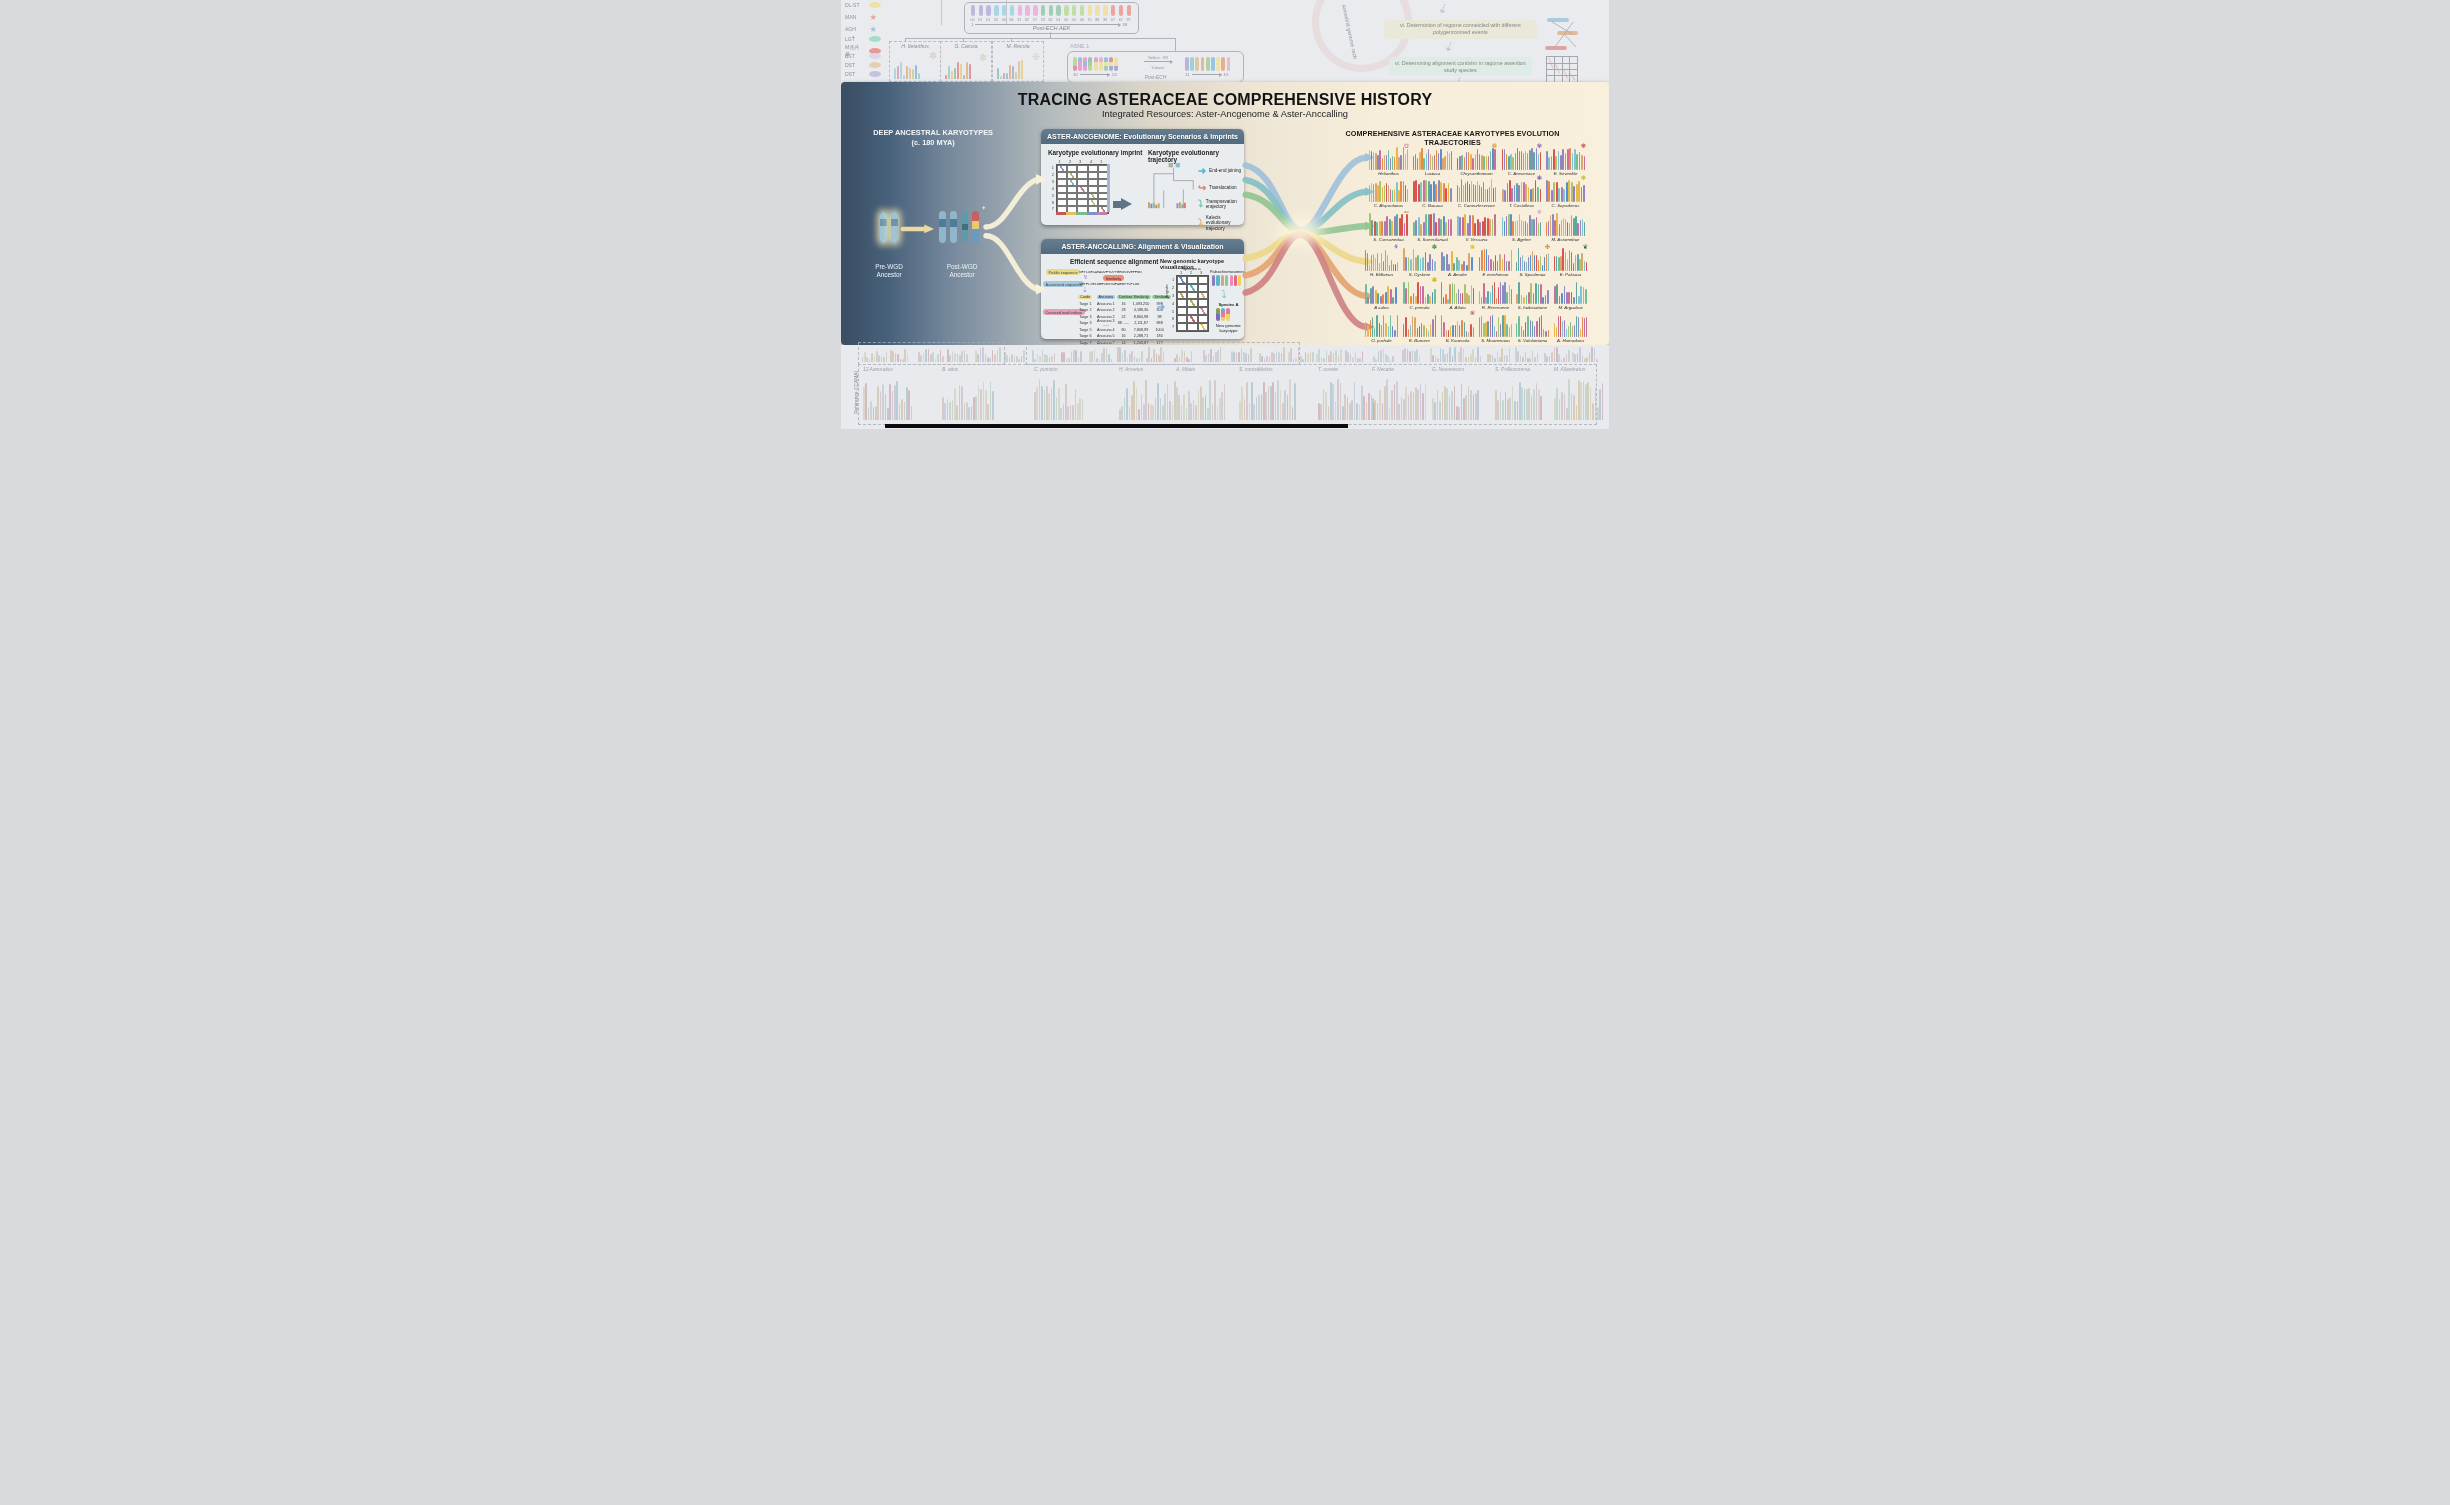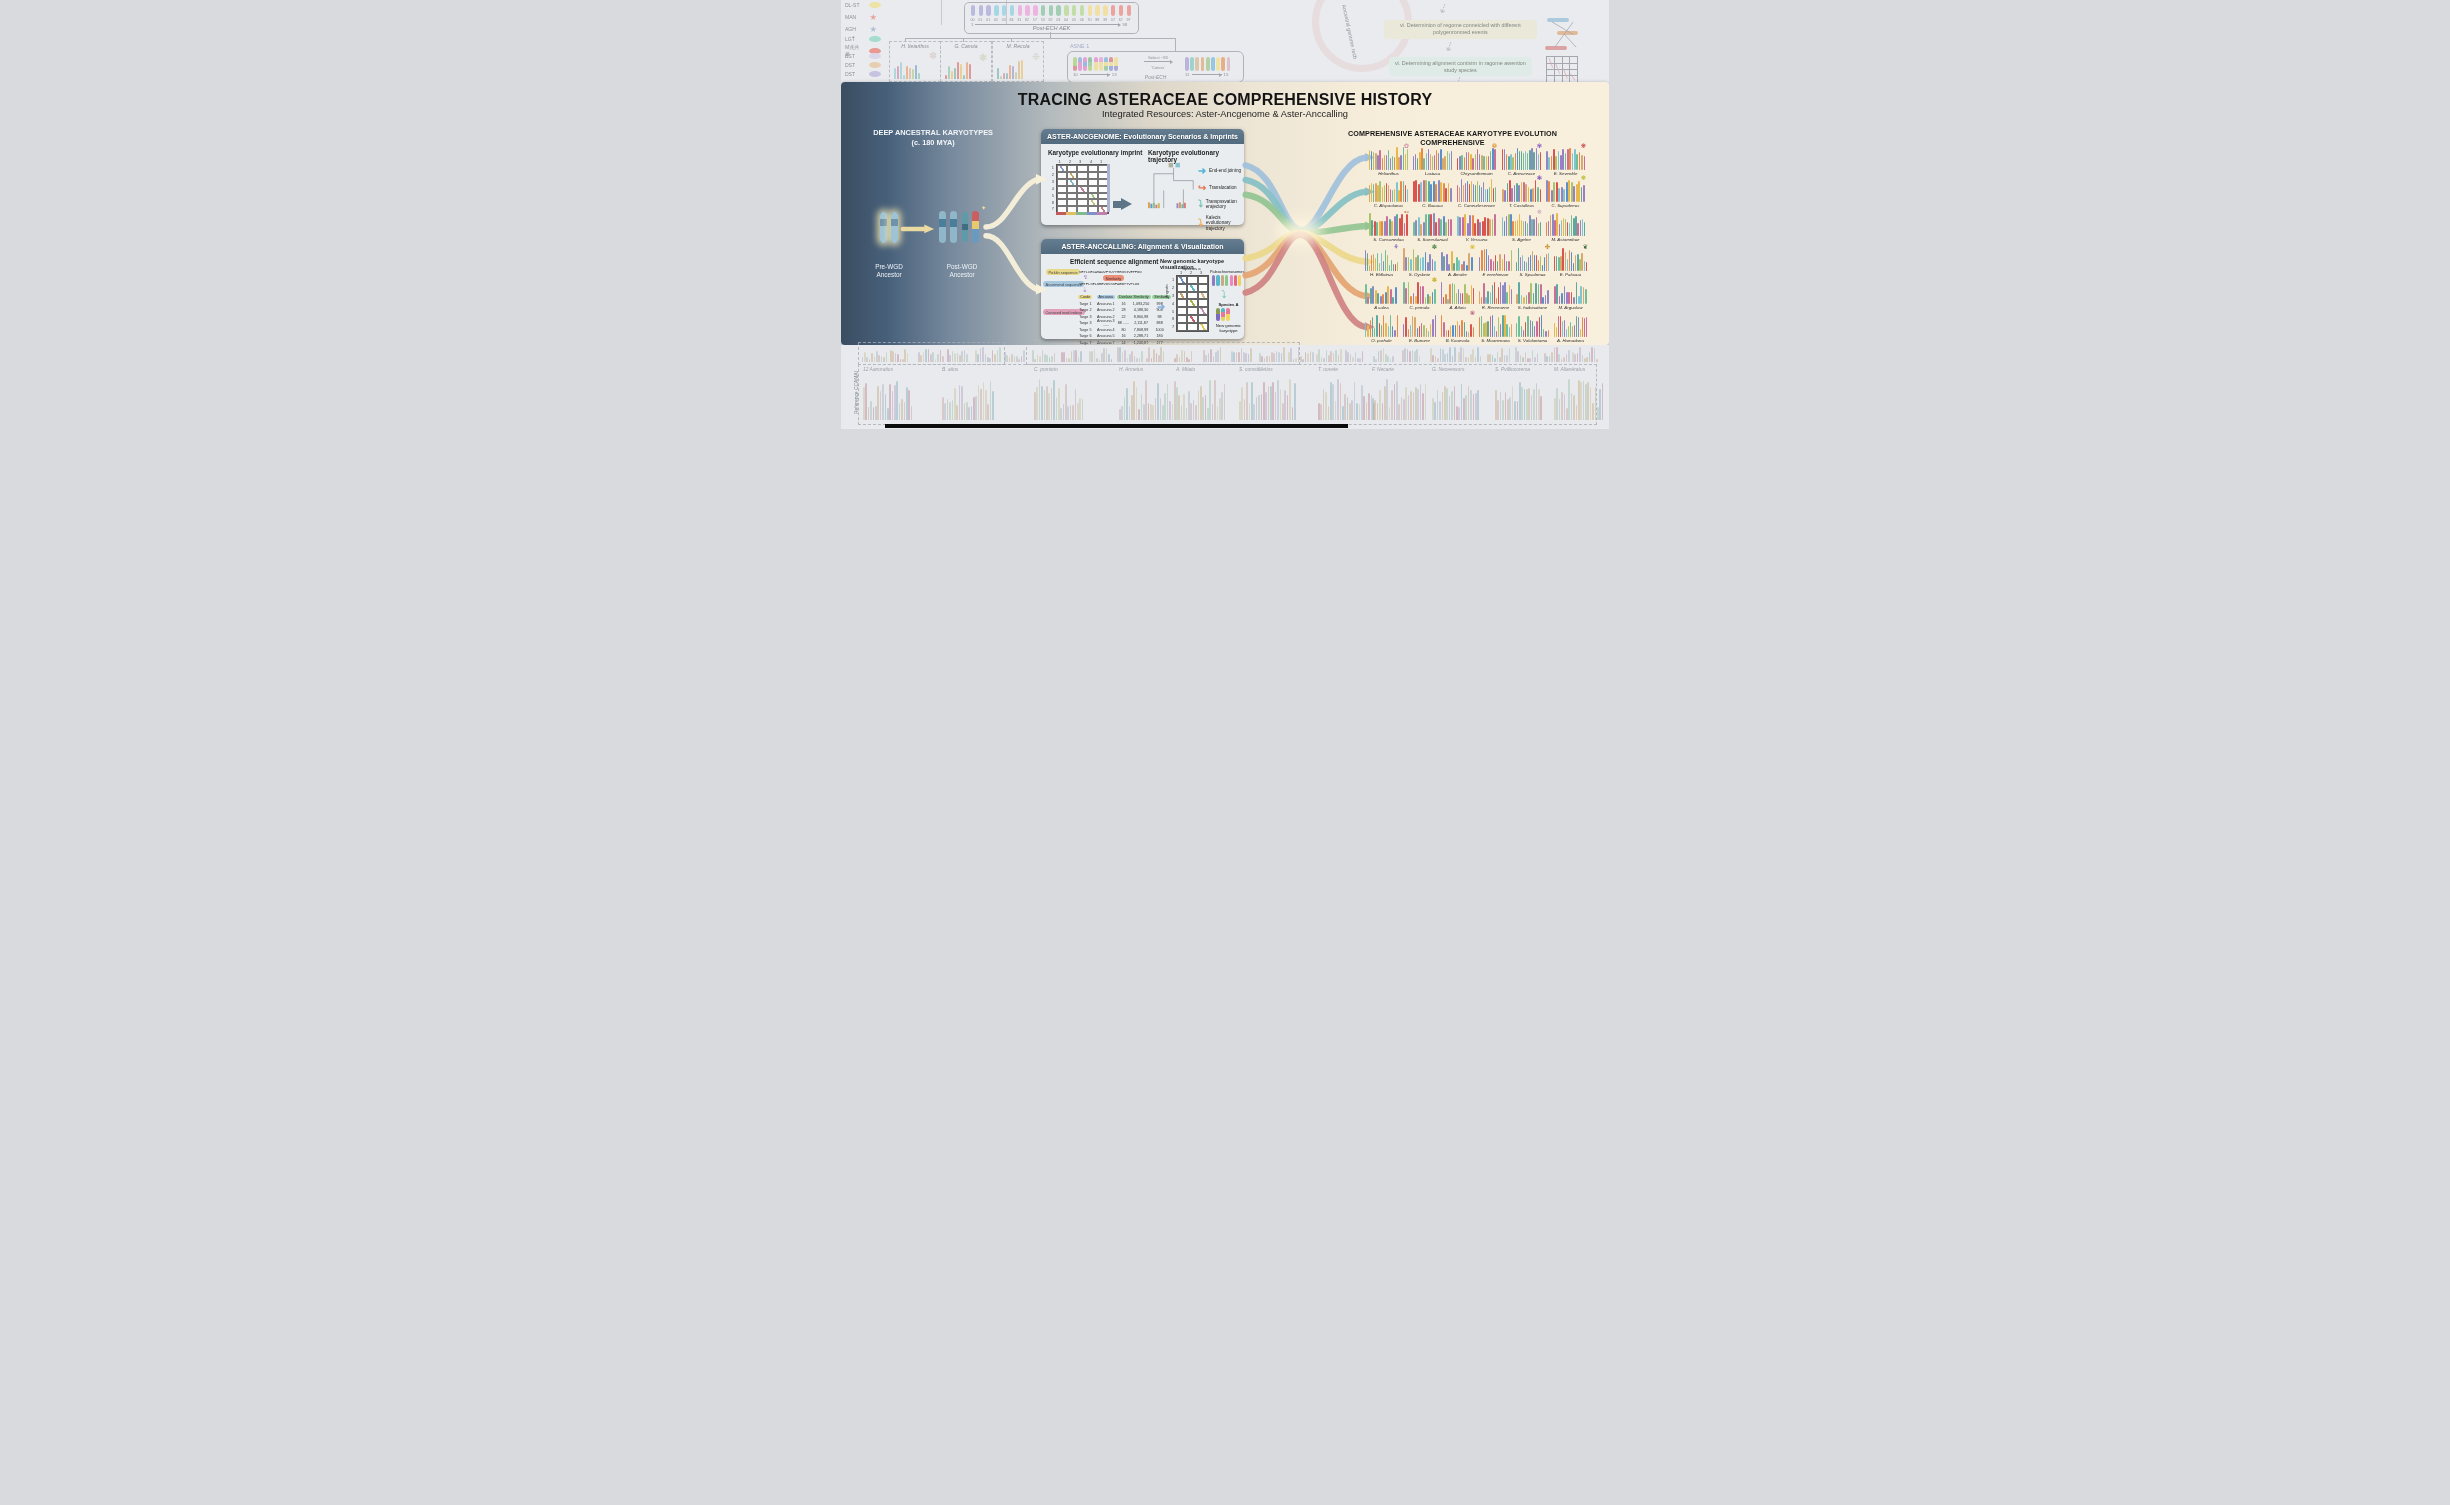--- a/index.html
+++ b/index.html
@@ -592,21 +592,21 @@
           <polygon points="1070,215 1070,233 1090,224" fill="#84c0c4" opacity=".92"></polygon>
           <polygon points="1070,285 1070,303 1090,294" fill="#92c493" opacity=".92"></polygon>
           <polygon points="1070,358 1070,376 1090,367" fill="#ecd88a" opacity=".92"></polygon>
           <polygon points="1070,428 1070,446 1090,437" fill="#e4a472" opacity=".92"></polygon>
           <polygon points="1070,491 1070,509 1090,500" fill="#cf8282" opacity=".92"></polygon>
         </g>
       <ellipse cx="938" cy="306" rx="46" ry="26" fill="#fff8e0" opacity=".9" filter="url(#blurG)"></ellipse>
       <line x1="880" y1="306" x2="1000" y2="306" stroke="#fff2c8" stroke-width="5" opacity=".8" filter="url(#blurG)"></line>
     </svg>
 
-    <div class="right-title">COMPREHENSIVE ASTERACEAE KARYOTYPE EVOLUTION COMPREHENSIVE</div>
+    <div class="right-title">COMPREHENSIVE ASTERACEAE KARYOTYPES EVOLUTION TRAJECTORIES</div>
     <div id="rightGrid">
         <div class="karyo-cell" style="left: 528px; top: 65px; width: 39px;">
           <div class="karyo-chart">
             <i style="height: 20px; background: rgb(232, 184, 75);"></i>
             <i style="height: 18.5px; background: rgb(91, 143, 201);"></i>
             <i style="height: 18px; background: rgb(168, 196, 111);"></i>
             <i style="height: 16.7px; background: rgb(217, 168, 111);"></i>
             <i style="height: 14.2px; background: rgb(138, 138, 196);"></i>
             <i style="height: 20px; background: rgb(201, 111, 154);"></i>
             <i style="height: 12px; background: rgb(232, 138, 74);"></i>

